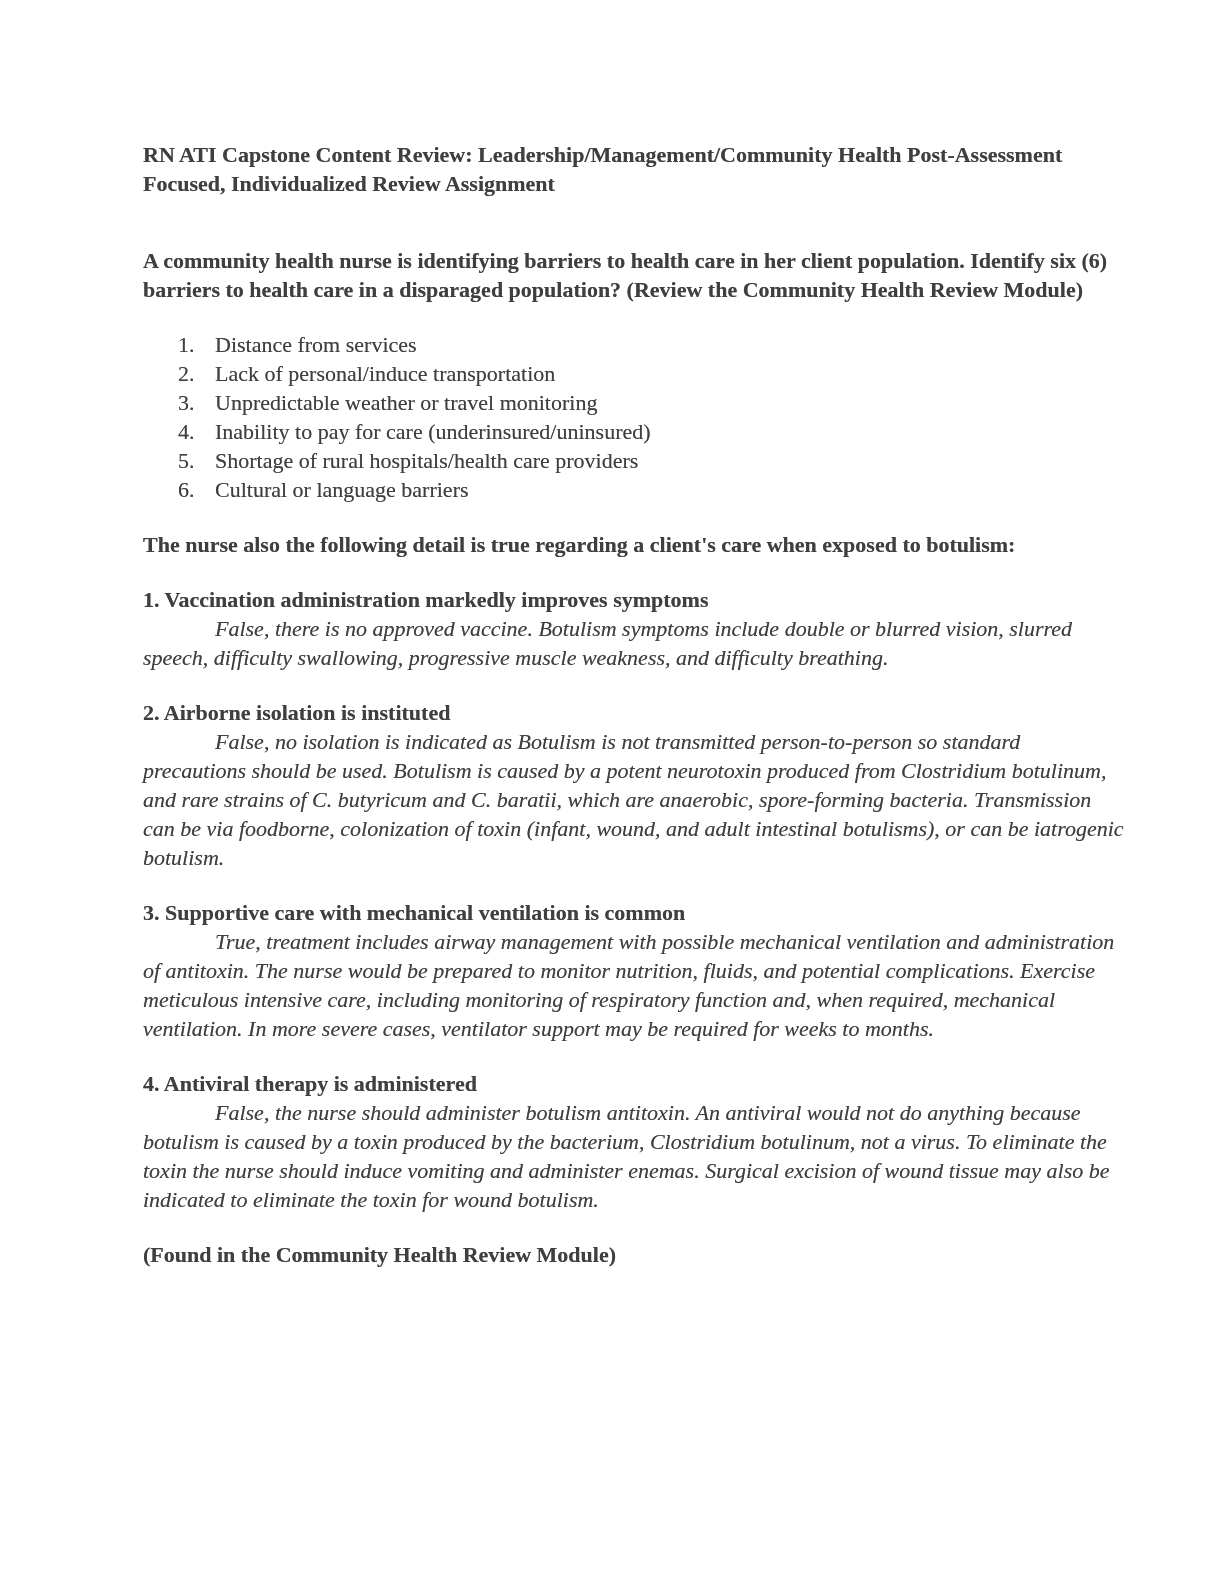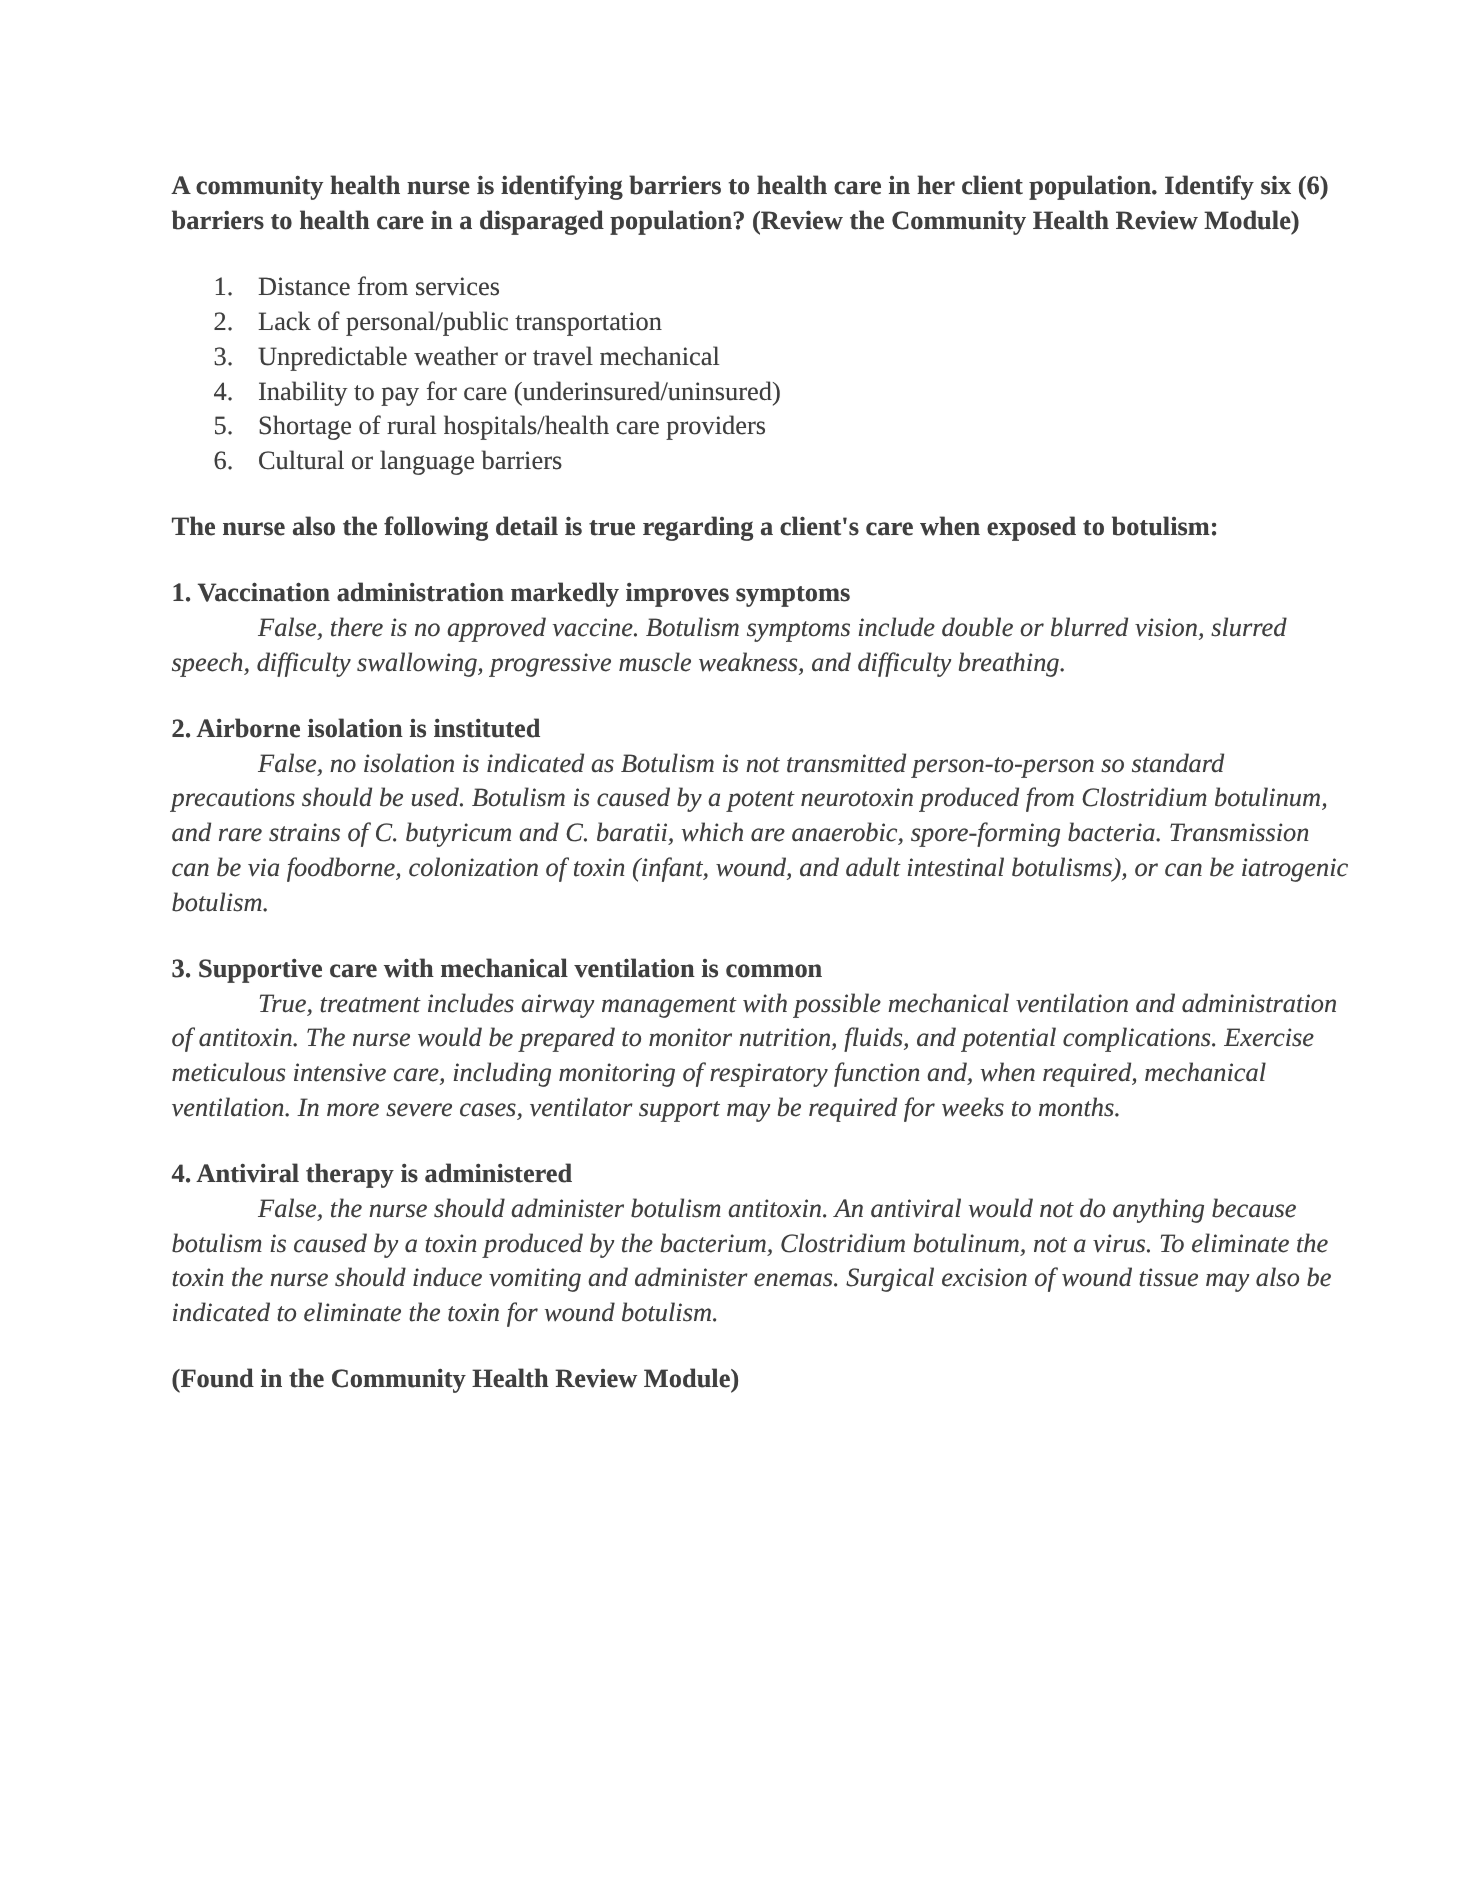--- a/index.html
+++ b/index.html
@@ -44,35 +44,36 @@
     text-indent: 72px;
     font-style: italic;
   }
   .section-heading { margin: 0 0 26px 0; }
 </style>
 </head>
 <body>
 
 <div class="page">
 
+  <p class="block title bold">RN ATI Capstone Content Review: Leadership/Management/Community Health Post-Assessment Focused, Individualized Review Assignment</p>
 
   <p class="block q-para bold">A community health nurse is identifying barriers to health care in her client population. Identify six (6) barriers to health care in a disparaged population? (Review the Community Health Review Module)</p>
 
   <ol class="barriers-list">
     <li class="barrier-row">
       <span class="barrier-num">1.</span>
       <span class="barrier-text">Distance from services</span>
     </li>
     <li class="barrier-row">
       <span class="barrier-num">2.</span>
-      <span class="barrier-text">Lack of personal/public transportation</span>
+      <span class="barrier-text">Lack of personal/induce transportation</span>
     </li>
     <li class="barrier-row">
       <span class="barrier-num">3.</span>
-      <span class="barrier-text">Unpredictable weather or travel mechanical</span>
+      <span class="barrier-text">Unpredictable weather or travel monitoring</span>
     </li>
     <li class="barrier-row">
       <span class="barrier-num">4.</span>
       <span class="barrier-text">Inability to pay for care (underinsured/uninsured)</span>
     </li>
     <li class="barrier-row">
       <span class="barrier-num">5.</span>
       <span class="barrier-text">Shortage of rural hospitals/health care providers</span>
     </li>
     <li class="barrier-row">

